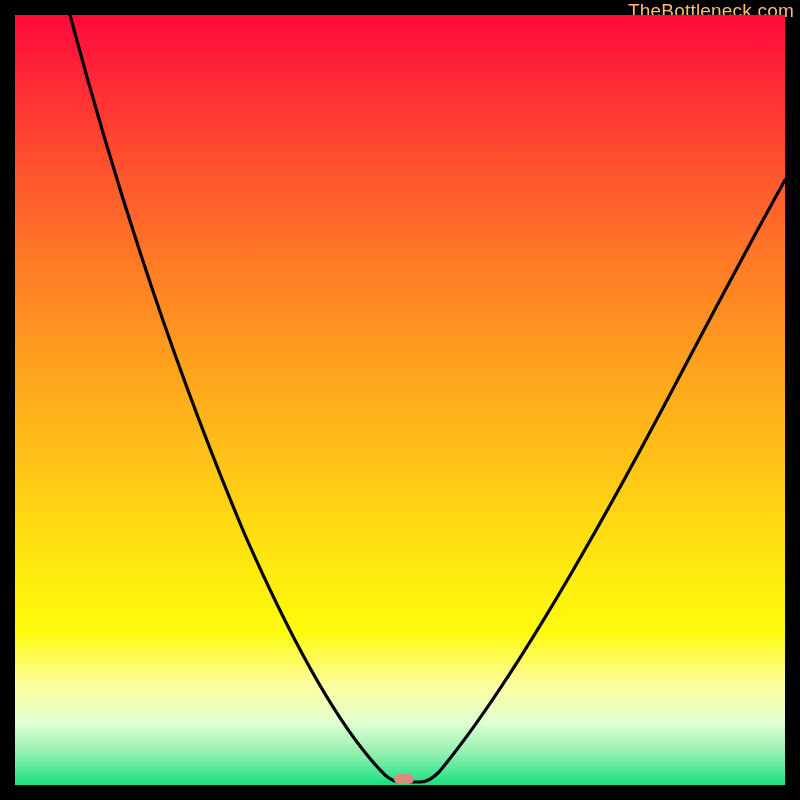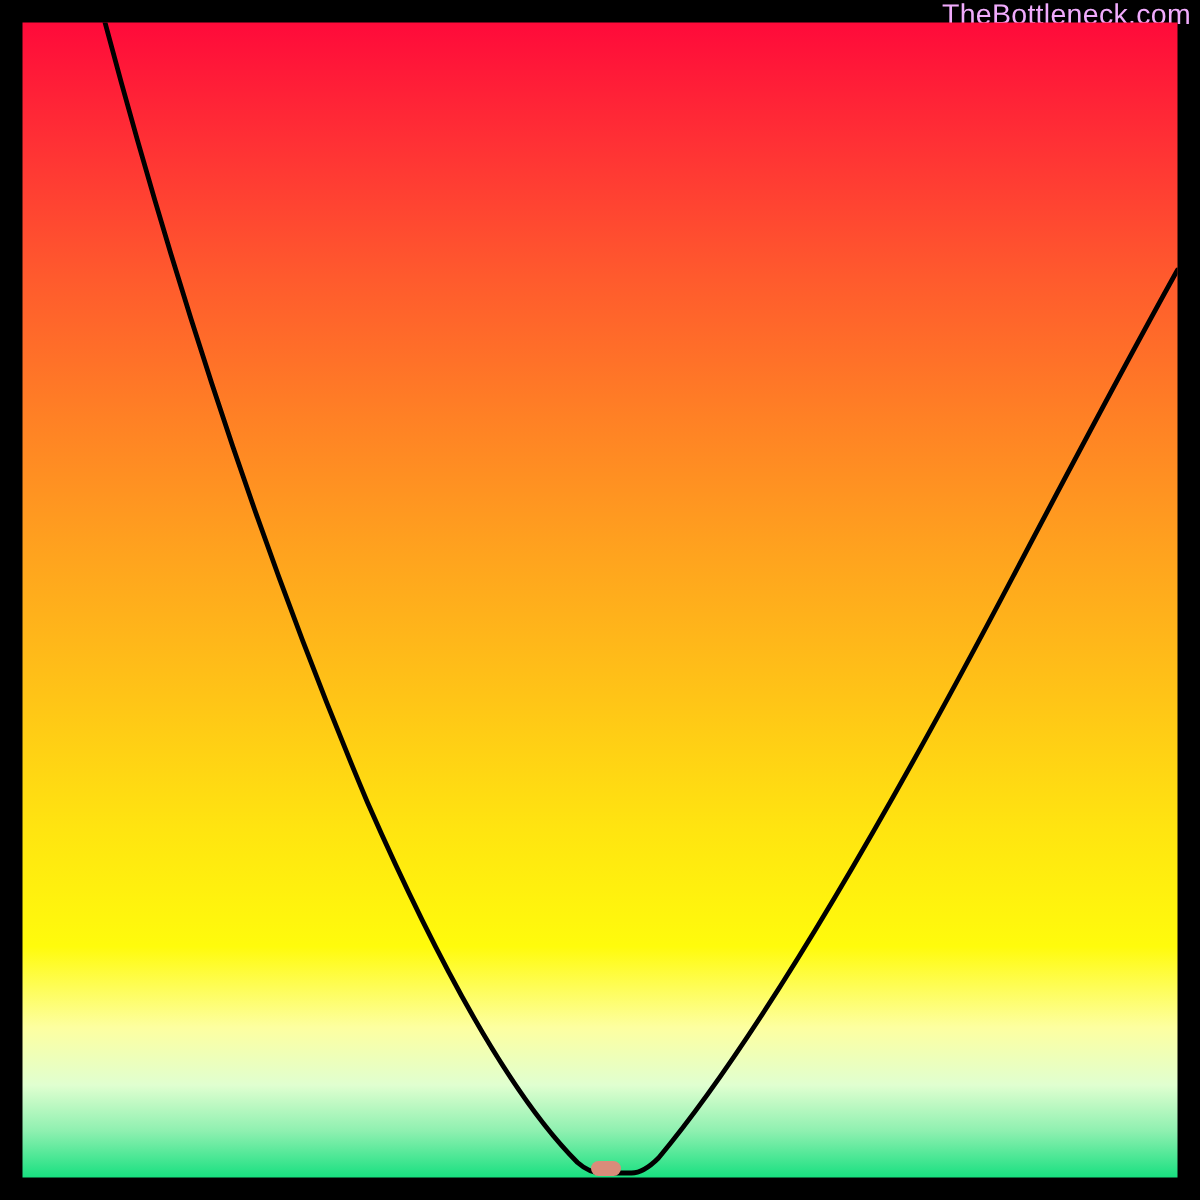--- a/index.html
+++ b/index.html
@@ -51,21 +51,21 @@
     width: 20px;
     height: 10px;
     border-radius: 5px;
     background: #d98c7a;
     transform: translate(-50%, -50%);
   }
   .watermark {
     position: absolute;
     top: 0px;
     right: 6px;
-    color: #f0abfc;
+    color: #fdba74;
     font-size: 19px;
     letter-spacing: 0.2px;
     user-select: none;
   }
 </style>
 </head>
 <body>
 
 <div class="frame">
   <div class="watermark">TheBottleneck.com</div>

